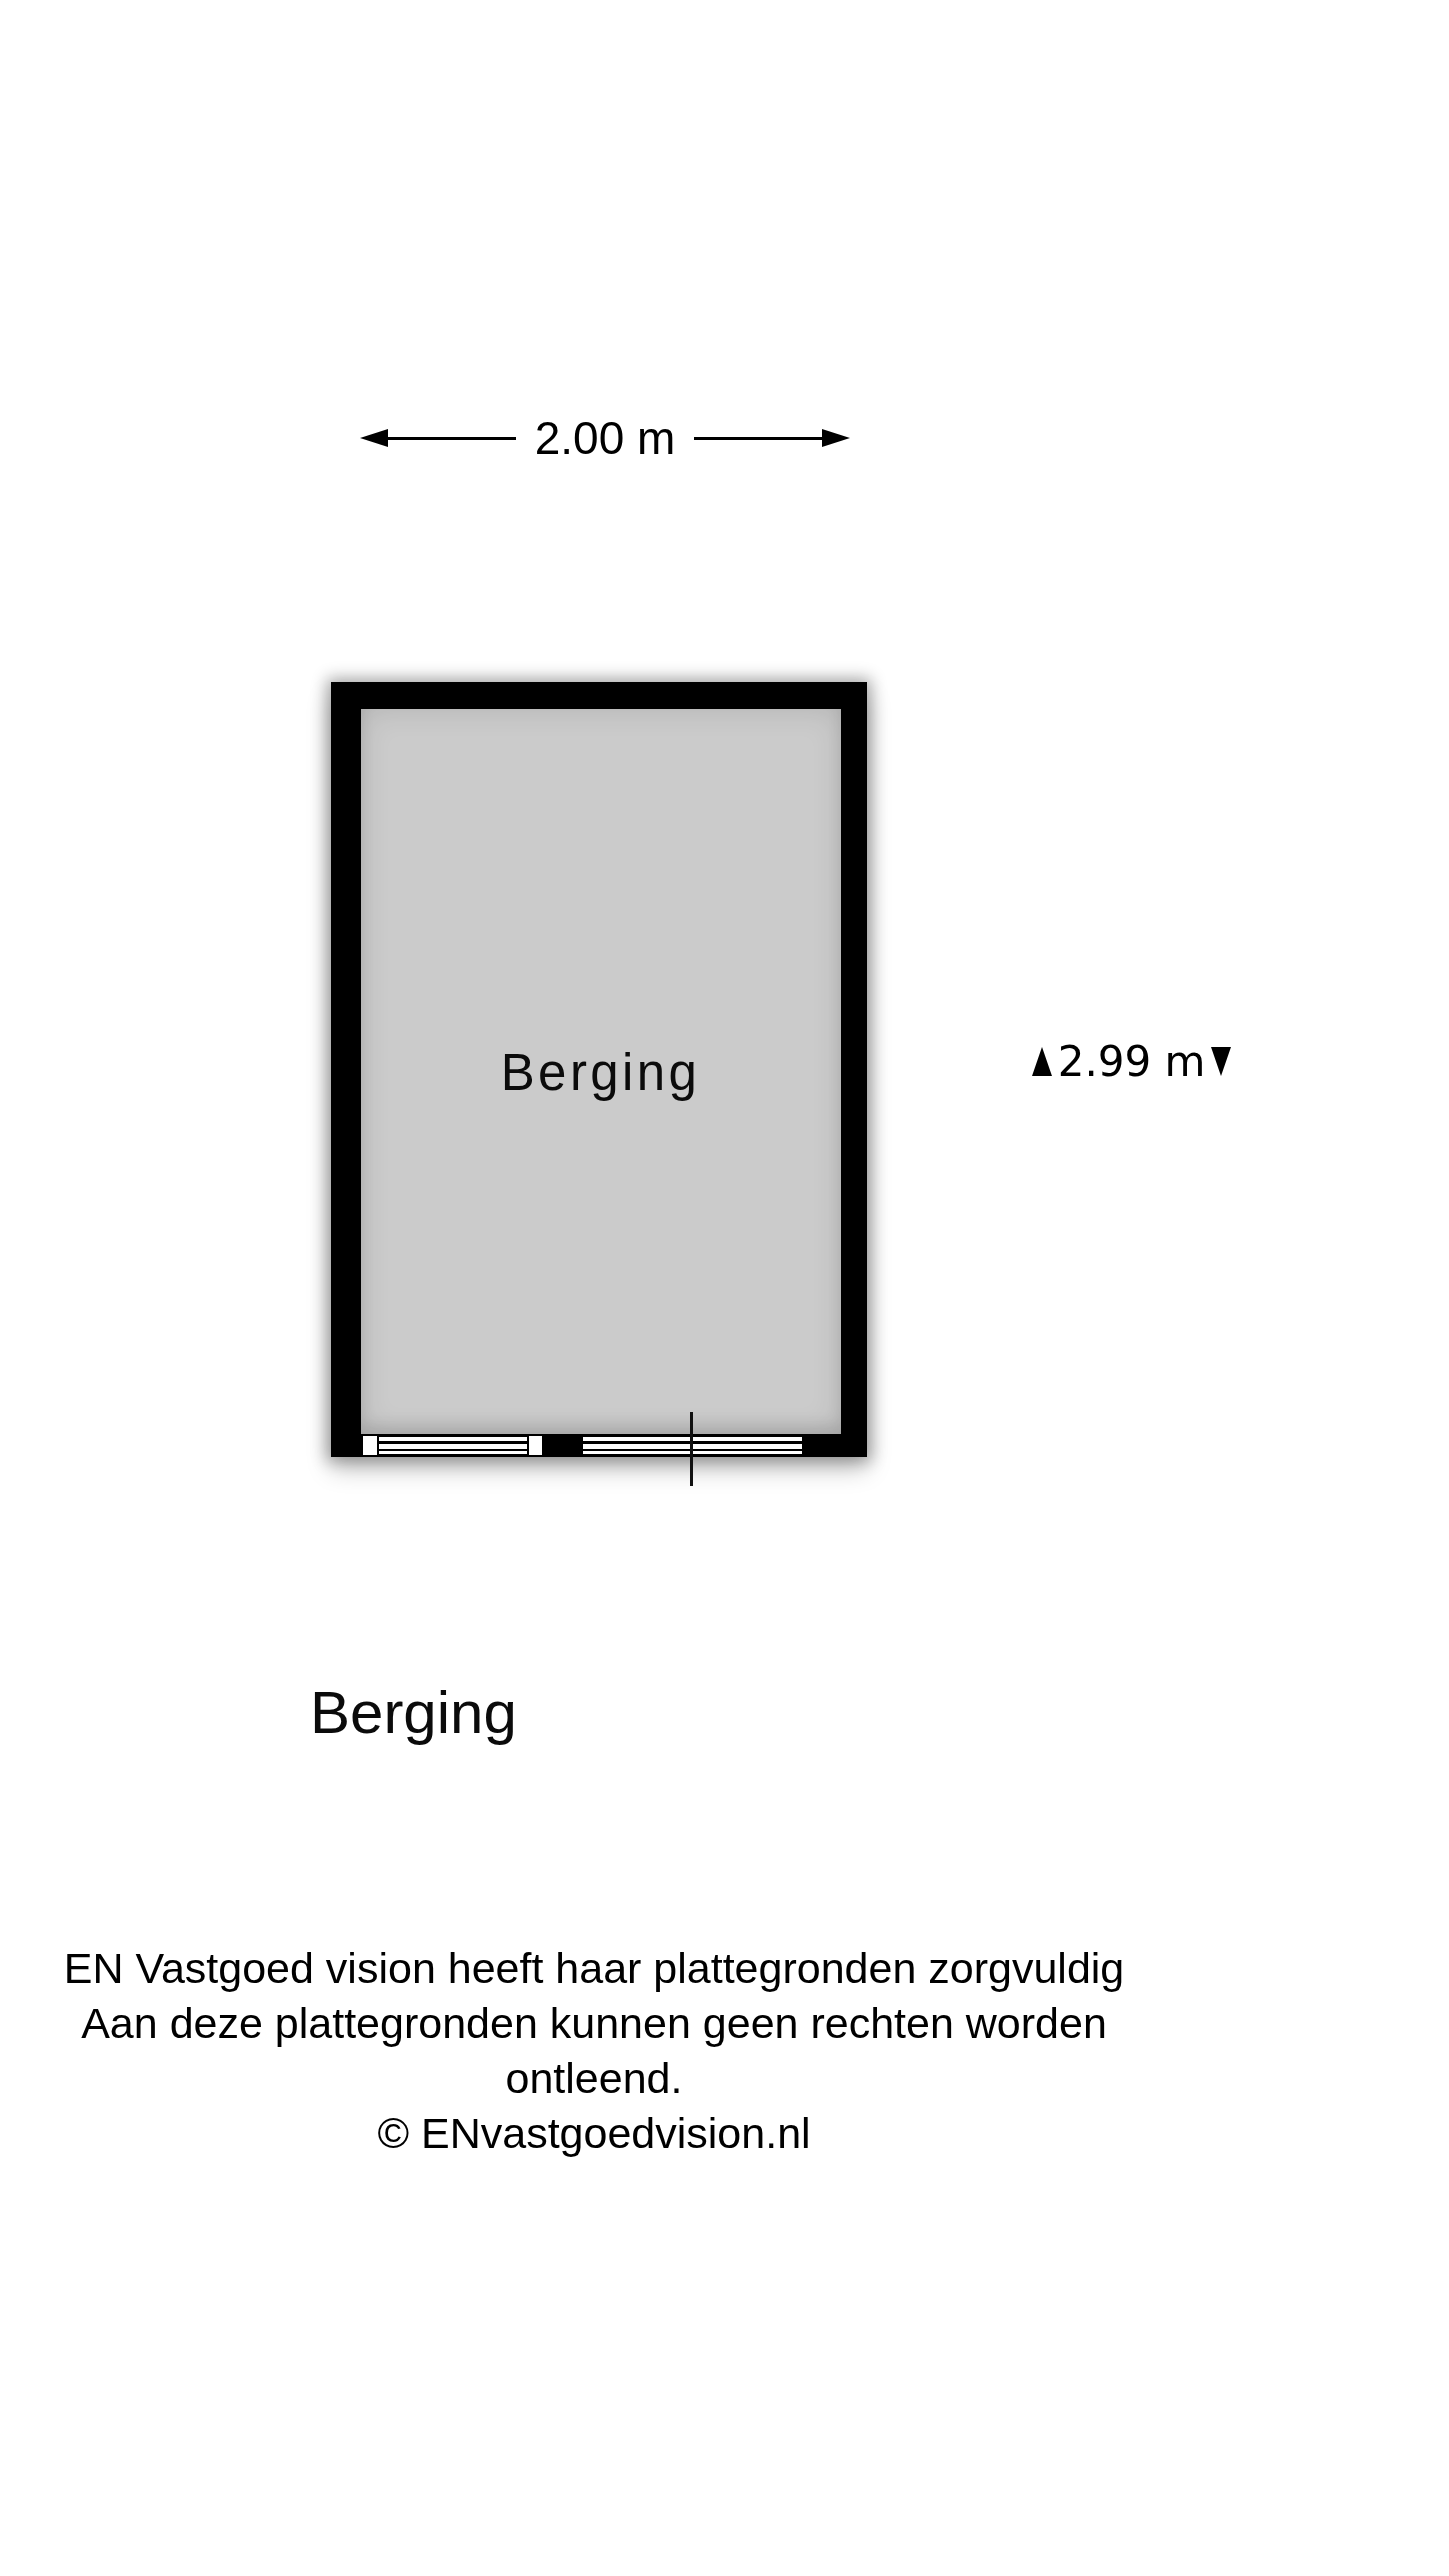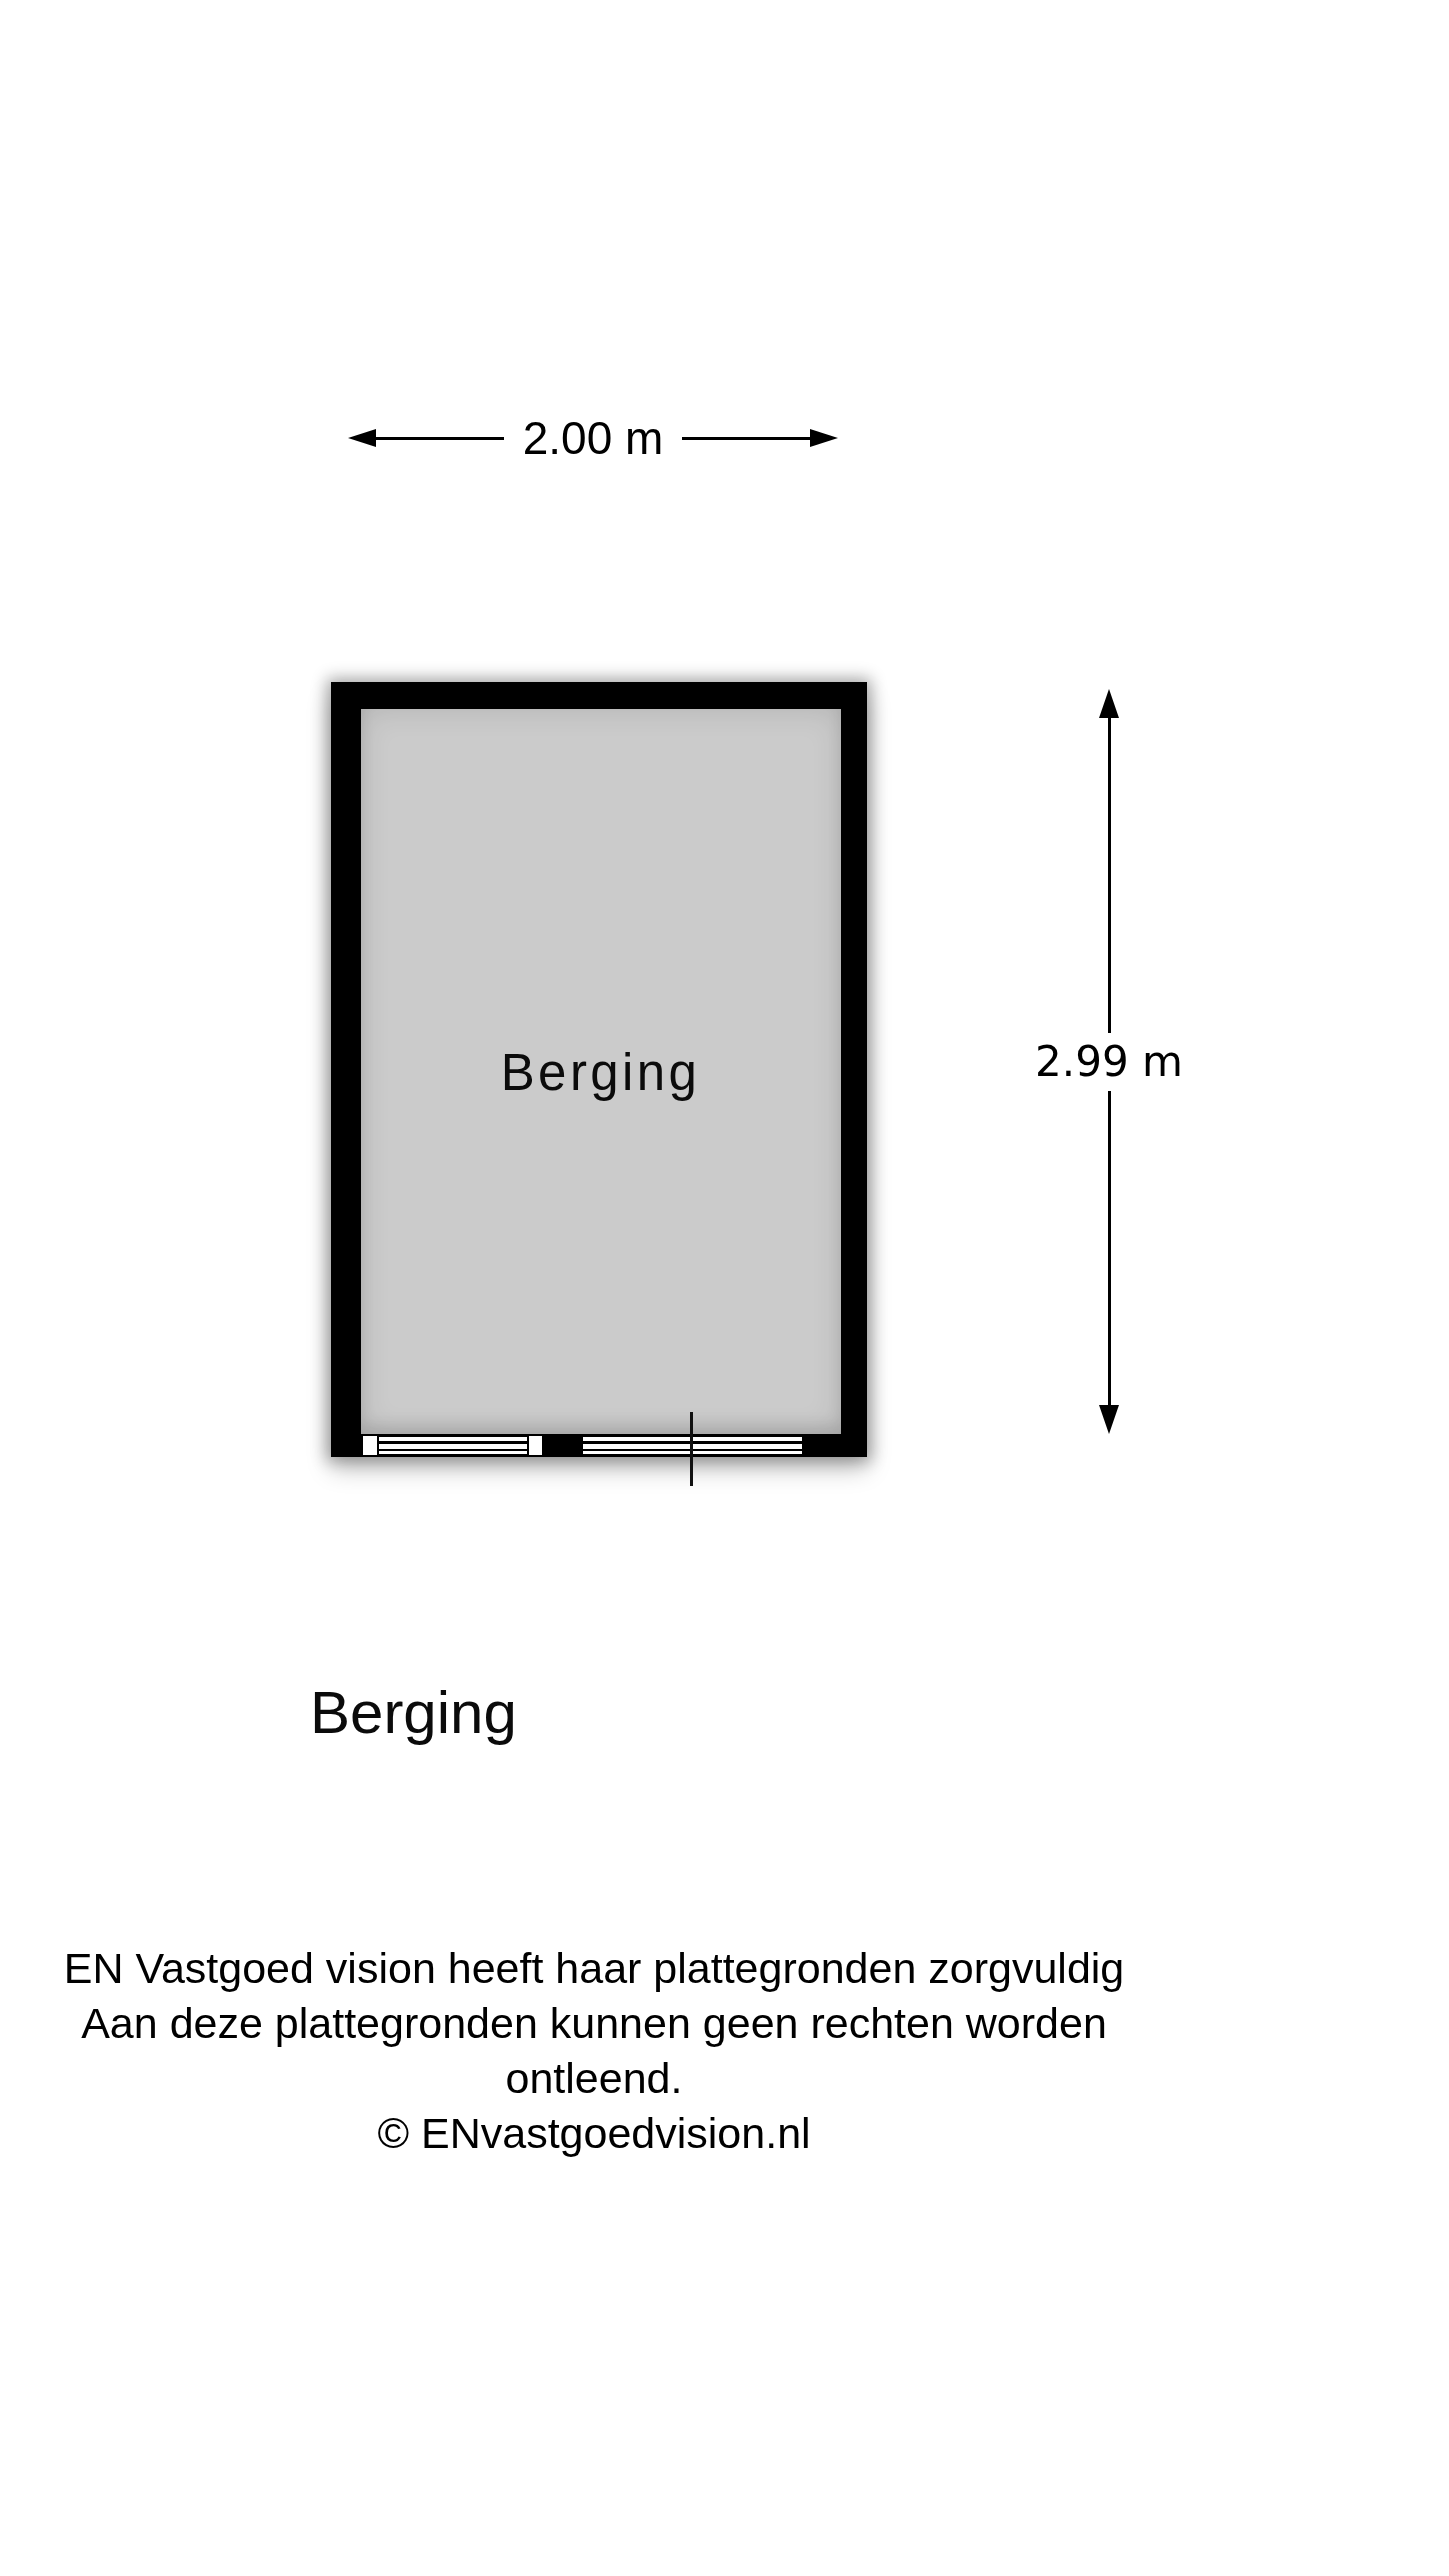--- a/index.html
+++ b/index.html
@@ -8,21 +8,21 @@
     width: 1449px; height: 2576px;
     position: relative;
     font-family: "Liberation Sans", sans-serif;
     color: #000;
     overflow: hidden;
   }
 
   
   .dim-h {
     position: absolute;
-    left: 348px; top: 411px;
+    left: 360px; top: 411px;
     width: 490px; height: 54px;
     display: flex; align-items: center;
   }
   .dim-h .line {
     flex: 1; height: 0;
     border-top: 3.4px solid #000;
   }
   .dim-h .ah-left {
     width: 0; height: 0;
     border-top: 9.4px solid transparent;
@@ -105,21 +105,21 @@
     left: 359px; top: 730px;
     width: 3.4px; height: 74px;
     background: #111;
   }
 
   
   .dim-v {
     position: absolute;
     left: 1032px; top: 689px;
     width: 154px; height: 745px;
-    display: flex; flex-direction: column; align-items: center;
+    display: flex; flex-direction: row; align-items: center;
   }
   .dim-v .line {
     flex: 1; width: 0;
     border-left: 3.4px solid #000;
   }
   .dim-v .ah-up {
     width: 0; height: 0;
     border-left: 10px solid transparent;
     border-right: 10px solid transparent;
     border-bottom: 29.5px solid #000;

